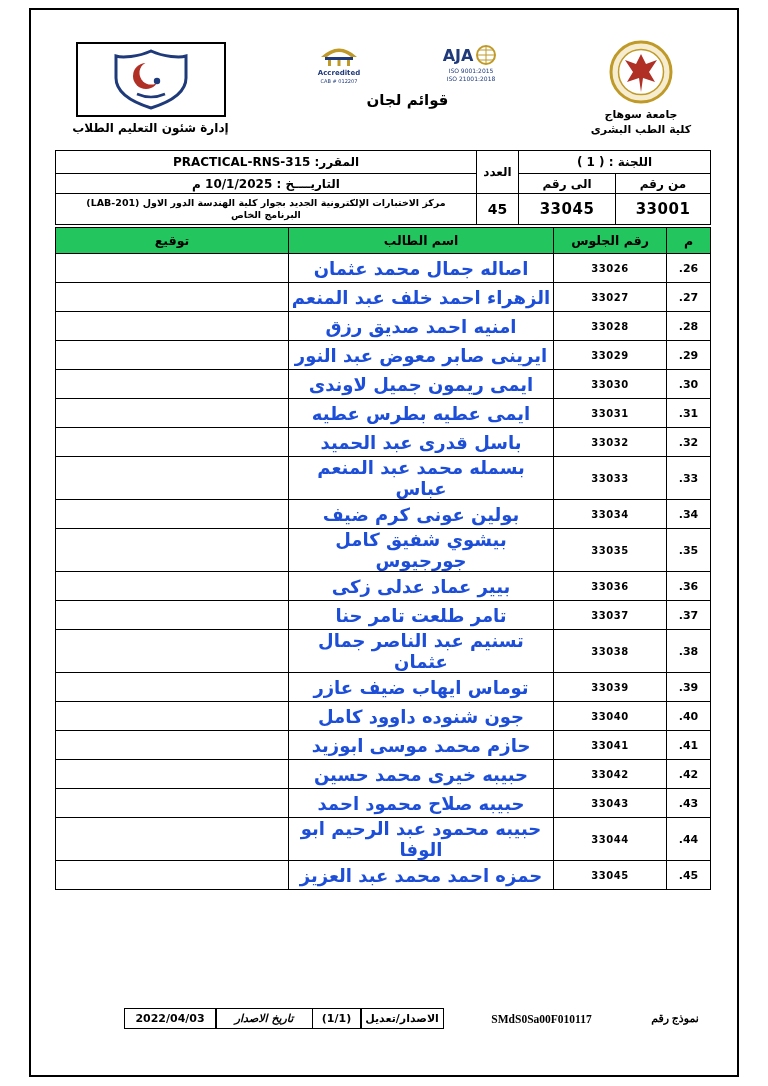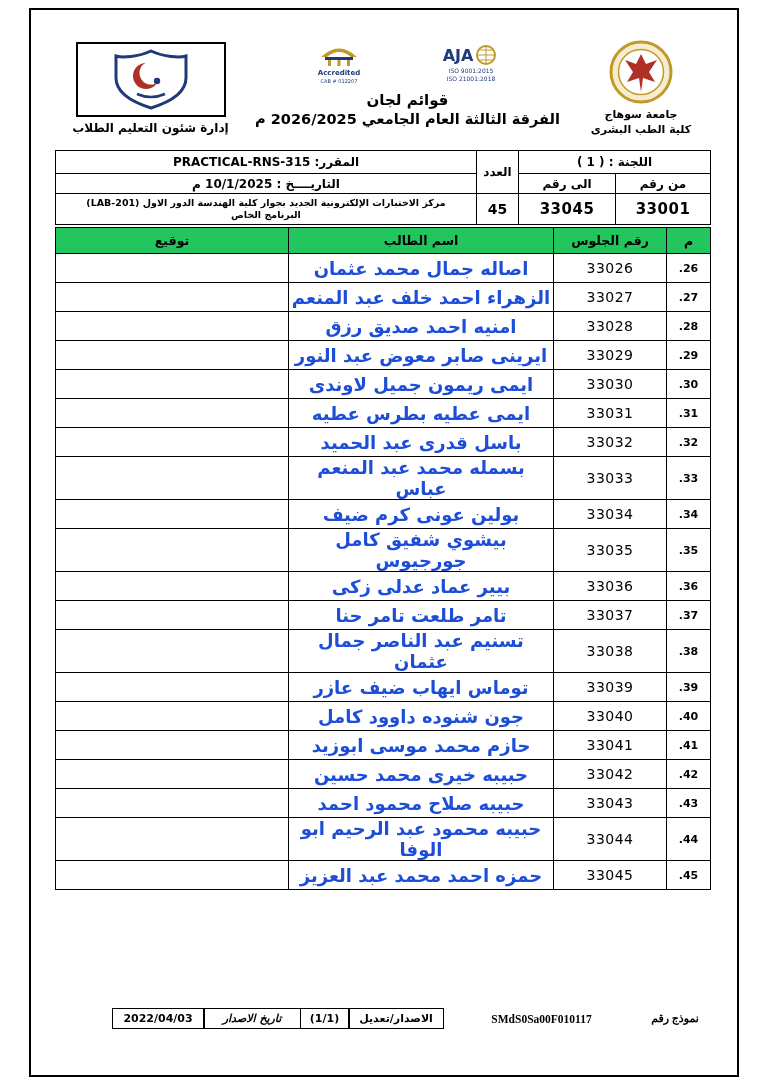--- a/index.html
+++ b/index.html
@@ -55,35 +55,35 @@
     border-collapse: collapse; table-layout: fixed;
   }
   .main-table th, .main-table td {
     border: 1.2px solid #000; text-align: center; vertical-align: middle; padding: 0;
   }
   .main-table th {
     height: 26px; background: #22c55e; font-size: 12.5px; font-weight: bold;
   }
   .main-table tbody td { height: 29px; }
   .c-no   { font-size: 11px; font-weight: bold; }
-  .c-seat { font-size: 14px; font-weight: normal; letter-spacing: .5px; }
+  .c-seat { font-size: 10px; font-weight: bold; letter-spacing: .5px; }
   .c-name { font-size: 18px; font-weight: bold; color: #1d4ed8; }
 
   
   .footer {
     position: absolute; top: 1008px; right: 57px; width: 655px; height: 21px;
     display: flex; align-items: stretch; font-weight: bold; font-size: 11px;
   }
   .f-cell { display: flex; align-items: center; justify-content: center; }
   .f-plain { padding: 0 4px; font-family: Liberation Serif, serif; }
   .f-bordered { border: 1.5px solid #000; }
   .f-bordered + .f-bordered { margin-right: -1.5px; }
   .w-form-label { width: 72px; }
   .w-form-value { width: 195px; font-size: 11.5px; }
-  .w-rev-label  { width: 96px; }
+  .w-rev-label  { width: 84px; }
   .w-rev-value  { width: 50px; }
   .w-date-label { width: 98px; font-style: italic; }
   .w-date-value { width: 93px; }
 </style>
 </head>
 <body>
 
 <div class="page">
   <div class="frame"></div>
 
@@ -112,21 +112,20 @@
           <path d="M9 15 Q27 -2 45 15 L39 15 Q27 5 15 15 Z" fill="#c09a28"></path>
           <rect x="13" y="15" width="28" height="3" fill="#1f3a7a"></rect>
           <rect x="16" y="18" width="3" height="6" fill="#c09a28"></rect>
           <rect x="25.5" y="18" width="3" height="6" fill="#c09a28"></rect>
           <rect x="35" y="18" width="3" height="6" fill="#c09a28"></rect>
           <text x="27" y="33" font-size="7" font-weight="bold" fill="#1f3a7a" text-anchor="middle" font-family="DejaVu Sans">Accredited</text>
           <text x="27" y="41" font-size="5" fill="#1f3a7a" text-anchor="middle" font-family="DejaVu Sans">CAB # 012207</text>
         </svg>
       </div>
       <div class="doc-title">قوائم لجان</div>
-      <div class="doc-subtitle">الفرقة الثالثة العام الجامعي 2026/2025 م</div>
     </div>
 
     <div class="dept-block">
       <div class="dept-box">
         <svg width="112" height="64" viewBox="0 0 112 64">
           <path d="M56 3 C69 9 85 10 91 8 L91 30 C91 45 75 54 56 60 C37 54 21 45 21 30 L21 8 C27 10 43 9 56 3 Z" fill="#ffffff" stroke="#1f3a7a" stroke-width="3"></path>
           <circle cx="51" cy="28" r="13" fill="#b03026"></circle>
           <circle cx="56" cy="25" r="11.5" fill="#ffffff"></circle>
           <circle cx="62" cy="33" r="3.2" fill="#1f3a7a"></circle>
           <path d="M42 46 Q56 52 70 46" stroke="#1f3a7a" stroke-width="2.5" fill="none"></path>

